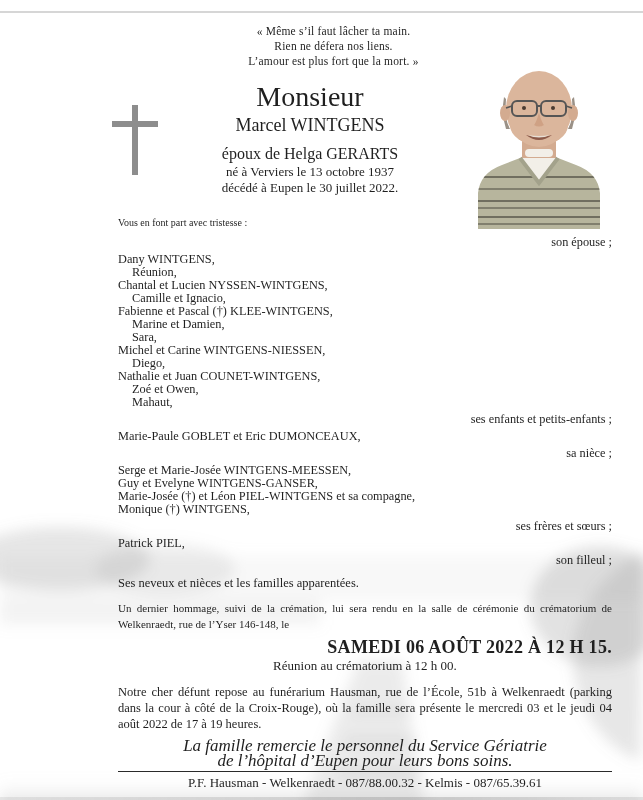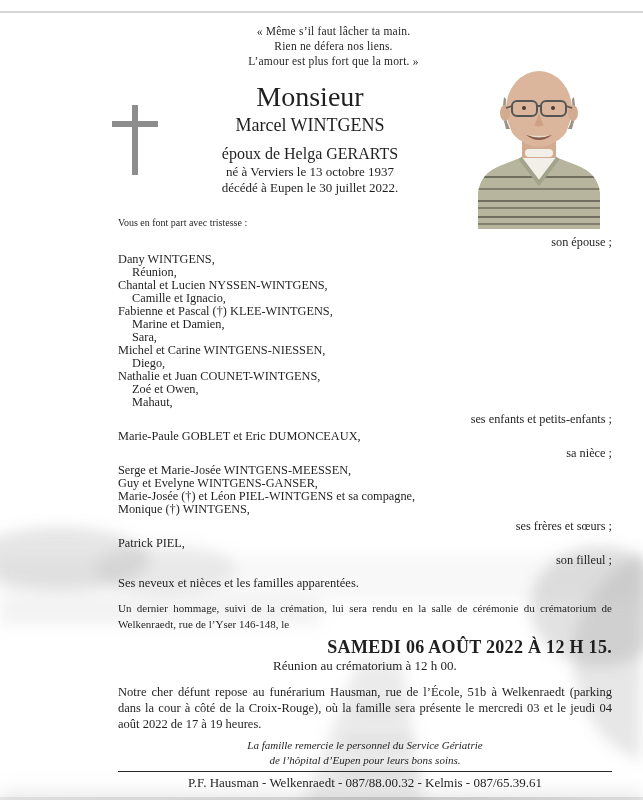--- a/index.html
+++ b/index.html
@@ -39,21 +39,21 @@
   .fam-line.indent { padding-left:14px; }
   .relation { text-align:right; font-size:12.3px; line-height:13px; margin-top:4px; }
   .fam-section + .fam-section { margin-top:4px; }
 
   .closing { font-size:12.5px; line-height:13px; margin-top:10px; }
 
   .ceremony-p { font-size:11px; line-height:16px; text-align:justify; margin-top:10px; }
   .date-line { font-weight:bold; font-size:18px; line-height:17px; text-align:right; margin-top:7px; letter-spacing:.3px; }
   .meeting-line { font-size:13px; line-height:16px; text-align:center; margin-top:2px; }
   .visitation-p { font-size:12.5px; line-height:16px; text-align:justify; margin-top:10px; }
-  .thanks { font-style:italic; text-align:center; font-size:11px; line-height:15px; margin-top:6px; }
+  .thanks { font-style:italic; text-align:center; font-size:17px; line-height:15px; margin-top:6px; }
   .divider { border:none; border-top:1.4px solid #2a2a2a; margin:3px 0 3px; }
   .footer-line { text-align:center; font-size:13px; line-height:16px; }
 </style>
 </head>
 <body>
 
 <div class="page">
 
   <div class="top-edge"></div>
 

